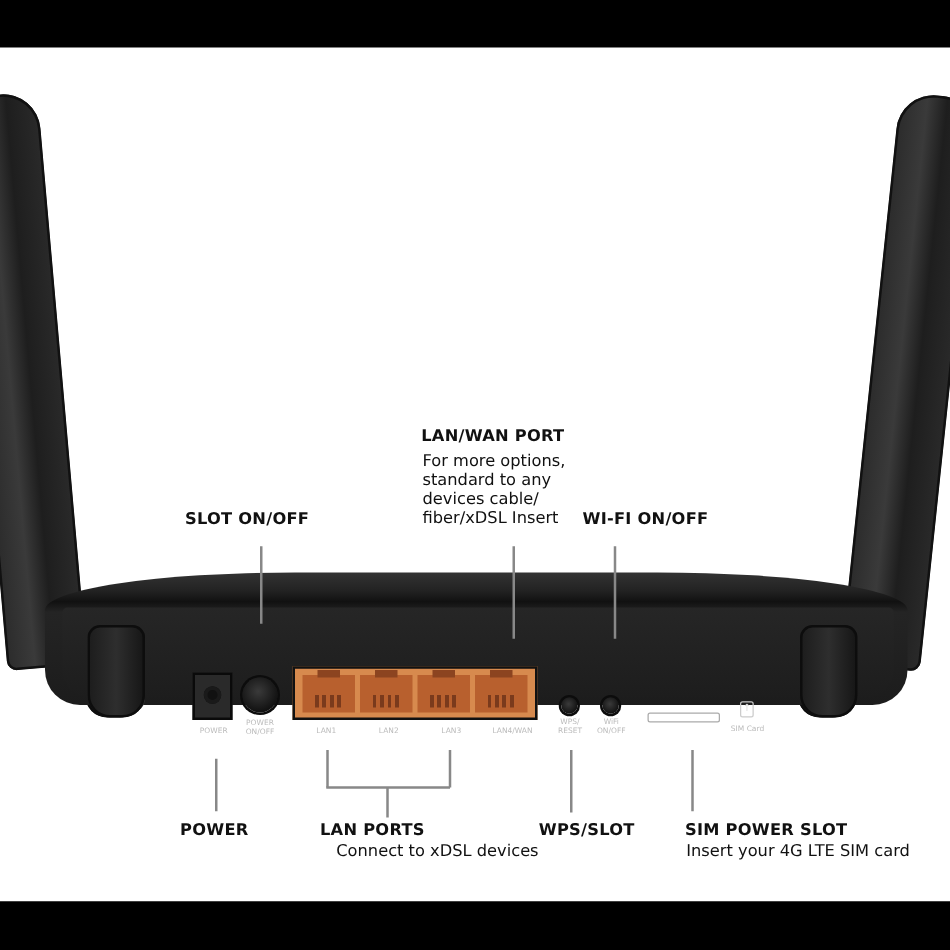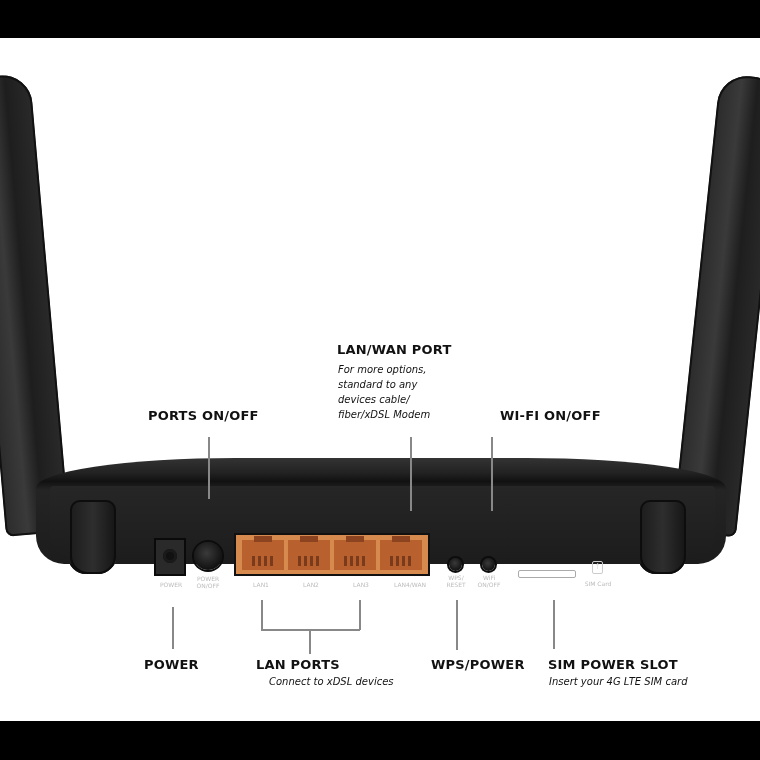--- a/index.html
+++ b/index.html
@@ -30,21 +30,21 @@
     .rj45::before { content: ""; position: absolute; left: 12px; top: -4px; width: 18px; height: 6px; background: #8c4420; }
     .rj45 .pins { position: absolute; left: 10px; bottom: 4px; width: 22px; height: 10px;
       background: repeating-linear-gradient(90deg, #7a3a1c 0 3px, transparent 3px 6px); }
     .port-label { position: absolute; font-size: 6px; color: #bbb; text-align: center; line-height: 7px; white-space: nowrap; }
     .sim-slot { position: absolute; left: 518px; top: 570px; width: 58px; height: 8px; border: 1.5px solid #aaa; border-radius: 2px; box-sizing: border-box; }
     .sim-icon { position: absolute; left: 592px; top: 561px; width: 11px; height: 13px; border: 1.5px solid #ccc; border-radius: 2px; box-sizing: border-box;
       color: #ddd; font-size: 8px; line-height: 9px; text-align: center; }
     .screw { position: absolute; width: 22px; height: 22px; border-radius: 50%; background: radial-gradient(circle, #888 0%, #3a3a3a 55%, #1b1b1b 100%); }
     
     .title { position: absolute; font-weight: bold; font-size: 13px; color: #111; white-space: nowrap; letter-spacing: 0.2px; }
-    .desc { position: absolute; font-size: 10px; color: #111; line-height: 15px; white-space: nowrap; font-style: italic; }
+    .desc { position: absolute; font-size: 13px; color: #111; line-height: 15px; white-space: nowrap; }
     .vline { position: absolute; width: 1.5px; background: #888; }
     .hline { position: absolute; height: 1.5px; background: #888; }
   </style>
 </head>
 <body>
 
 <div class="canvas">
 
   <div class="antenna" style="left:6px; top:36px; transform: rotate(-5deg); transform-origin: bottom center;"></div>
   <div class="antenna-base" style="left:68px; top:462px;"></div>
@@ -103,38 +103,38 @@
 
 <div class="sim-slot"></div>
 <div class="sim-icon">↑</div>
 <div class="port-label" style="left:580px; top:580px; width:36px;">SIM Card</div>
 
 <div class="title" style="left:337px; top:342px;">LAN/WAN PORT</div>
 <div class="desc" style="left:338px; top:362px;">
   <div>For more options,</div>
   <div>standard to any</div>
   <div>devices cable/</div>
-  <div>fiber/xDSL Modem</div>
+  <div>fiber/xDSL Insert</div>
 </div>
 <div class="vline" style="left:410px; top:437px; height:74px;"></div>
 
-<div class="title" style="left:148px; top:408px;">PORTS ON/OFF</div>
+<div class="title" style="left:148px; top:408px;">SLOT ON/OFF</div>
 <div class="vline" style="left:208px; top:437px; height:62px;"></div>
 
-<div class="title" style="left:500px; top:408px;">WI-FI ON/OFF</div>
+<div class="title" style="left:466px; top:408px;">WI-FI ON/OFF</div>
 <div class="vline" style="left:491px; top:437px; height:74px;"></div>
 
 <div class="vline" style="left:172px; top:607px; height:42px;"></div>
 <div class="title" style="left:144px; top:657px;">POWER</div>
 
 <div class="vline" style="left:261px; top:600px; height:30px;"></div>
 <div class="vline" style="left:359px; top:600px; height:30px;"></div>
 <div class="hline" style="left:261px; top:629px; width:99px;"></div>
 <div class="vline" style="left:309px; top:630px; height:24px;"></div>
 <div class="title" style="left:256px; top:657px;">LAN PORTS</div>
 <div class="desc" style="left:269px; top:674px;">Connect to xDSL devices</div>
 
 <div class="vline" style="left:456px; top:600px; height:50px;"></div>
-<div class="title" style="left:431px; top:657px;">WPS/POWER</div>
+<div class="title" style="left:431px; top:657px;">WPS/SLOT</div>
 
 <div class="vline" style="left:553px; top:600px; height:49px;"></div>
 <div class="title" style="left:548px; top:657px;">SIM POWER SLOT</div>
 <div class="desc" style="left:549px; top:674px;">Insert your 4G LTE SIM card</div>
 
 </body></html>

